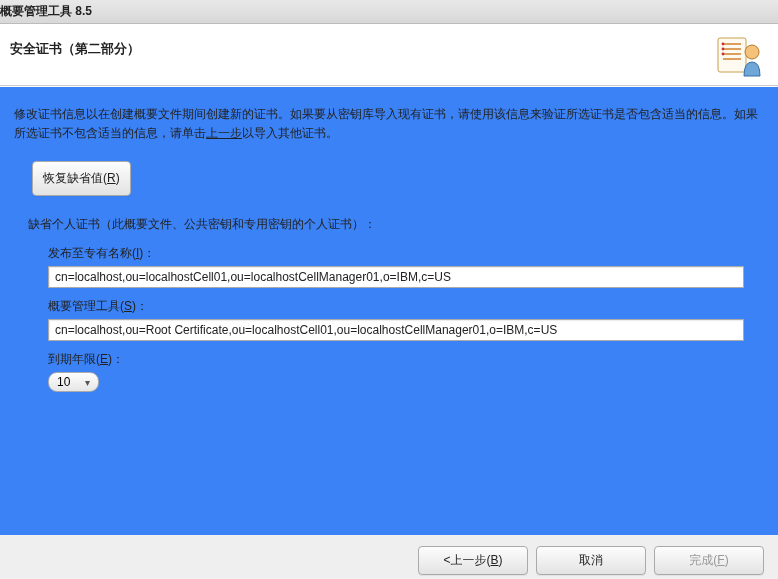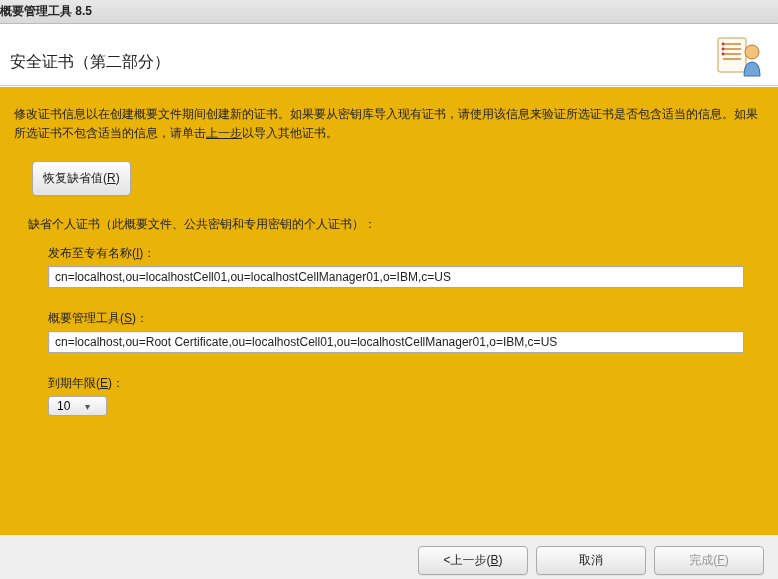--- a/index.html
+++ b/index.html
@@ -22,29 +22,29 @@
   .header {
     display: flex;
     justify-content: space-between;
     align-items: flex-start;
     padding: 10px 14px 8px 10px;
     border-bottom: 1px solid #ccc;
     background: #fff;
     height: 62px;
   }
   .header-title {
-    font-weight: normal;
-    font-size: 16px;
+    font-weight: bold;
+    font-size: 13px;
     color: #222;
-    margin-top: 18px;
+    margin-top: 6px;
   }
   .header-icon svg { display: block; }
   .content {
     padding: 18px 14px 10px 14px;
-    background: #eab308;
+    background: #3b82f6;
     height: calc(579px - 18px - 62px - 50px);
     border-top: 1px solid #fff;
   }
   .description {
     font-size: 12px;
     line-height: 1.6;
     color: #222;
   }
   .description .uline { text-decoration: underline; }
   .restore-row { margin: 18px 0 20px 18px; }
@@ -77,30 +77,30 @@
   .field-label .mn { text-decoration: underline; }
   .text-input {
     width: 700px;
     max-width: 100%;
     border: 1px solid #aaa;
     background: #fff;
     padding: 3px 6px;
     font-size: 12px;
     font-family: Arial, sans-serif;
     color: #222;
-    margin-bottom: 22px;
+    margin-bottom: 10px;
     box-shadow: inset 1px 1px 1px rgba(0,0,0,0.08);
   }
   .select-wrap {
     display: inline-flex;
     align-items: center;
     border: 1px solid #aaa;
     background: linear-gradient(#fdfdfd,#e6e6e6);
-    border-radius: 3px;
-    padding: 2px 16px 2px 8px;
+    border-radius: 9px;
+    padding: 2px 8px 2px 8px;
     font-size: 12px;
     cursor: pointer;
     box-shadow: inset 0 1px 0 #fff;
   }
   .select-wrap .val { margin-right: 8px; min-width: 20px; }
   .select-wrap .chev { font-size: 10px; color: #555; }
   .footer {
     height: 50px;
     background: #efefef;
     display: flex;

